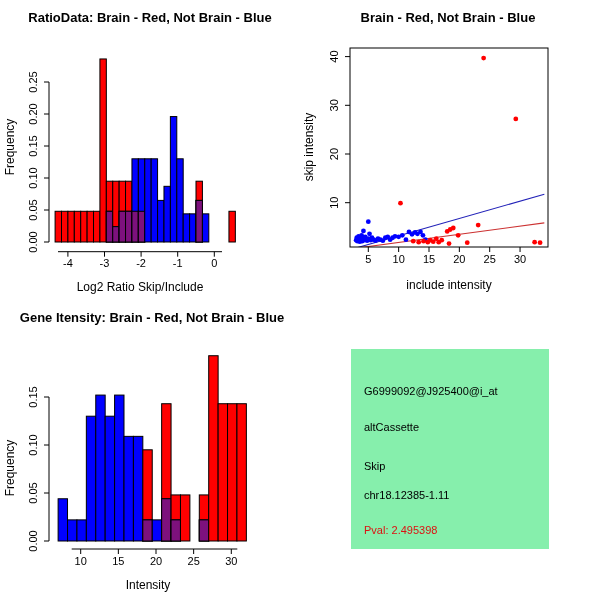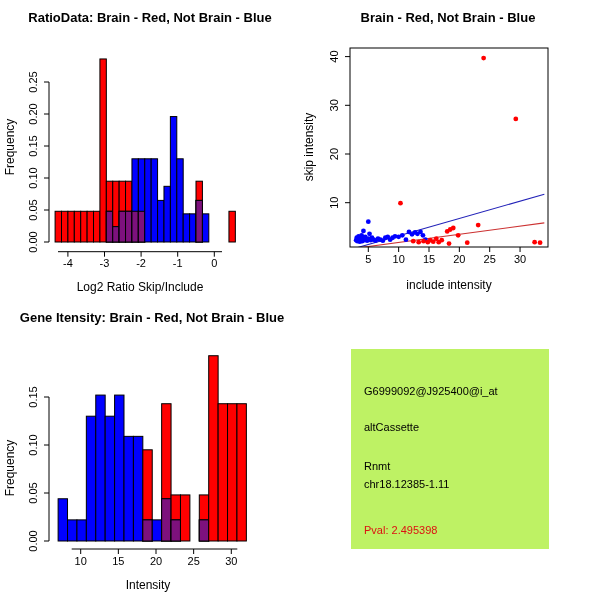--- a/index.html
+++ b/index.html
@@ -223,20 +223,20 @@
       <rect x="199.2975" y="219.88" width="9.412499999999966" height="21.120000000000005" fill="#7D117D" stroke="#000" stroke-width="1"></rect>
       <rect x="208.70999999999998" y="55.72" width="9.412500000000023" height="185.28" fill="#FF0000" stroke="#000" stroke-width="1"></rect>
       <rect x="218.1225" y="103.72" width="9.412500000000023" height="137.28" fill="#FF0000" stroke="#000" stroke-width="1"></rect>
       <rect x="227.53500000000003" y="103.72" width="9.412499999999966" height="137.28" fill="#FF0000" stroke="#000" stroke-width="1"></rect>
       <rect x="236.9475" y="103.72" width="9.412500000000023" height="137.28" fill="#FF0000" stroke="#000" stroke-width="1"></rect>
       <text x="152" y="22" fill="#000" font-size="13" font-weight="bold" text-anchor="middle" font-family="&quot;Liberation Sans&quot;, sans-serif">Gene Itensity: Brain - Red, Not Brain - Blue</text>
       <text x="148" y="289" fill="#000" font-size="12" font-weight="normal" text-anchor="middle" font-family="&quot;Liberation Sans&quot;, sans-serif">Intensity</text>
       <text x="14" y="168" fill="#000" font-size="12" font-weight="normal" text-anchor="middle" font-family="&quot;Liberation Sans&quot;, sans-serif" transform="rotate(-90 14 168)">Frequency</text>
     </svg>
 
-  <div id="p-info" class="panel" style="background: #bef264;">
+  <div id="p-info" class="panel" style="background: #86efac;">
     <div class="info-line" style="top: 36px; color: rgb(0, 0, 0);">G6999092@J925400@i_at</div>
     <div class="info-line" style="top: 72px; color: rgb(0, 0, 0);">altCassette</div>
-    <div class="info-line" style="top: 111px; color: rgb(0, 0, 0);">Rnmt</div>
-    <div class="info-line" style="top: 129px; color: rgb(0, 0, 0);">chr18.12385-1.11</div>
+    <div class="info-line" style="top: 111px; color: rgb(0, 0, 0);">Skip</div>
+    <div class="info-line" style="top: 140px; color: rgb(0, 0, 0);">chr18.12385-1.11</div>
     <div class="info-line" style="top: 175px; color: rgb(221, 17, 17);">Pval: 2.495398</div>
   </div>
 </div>
 
 </body></html>

